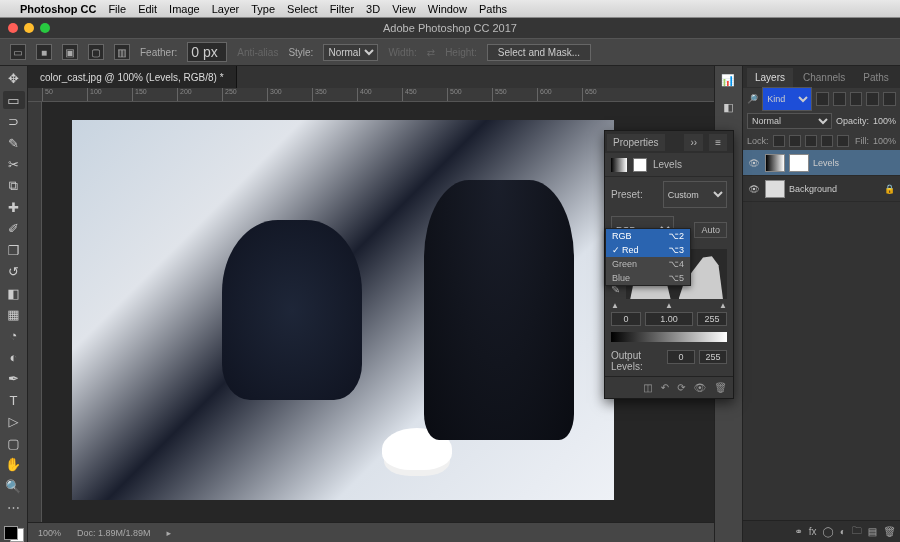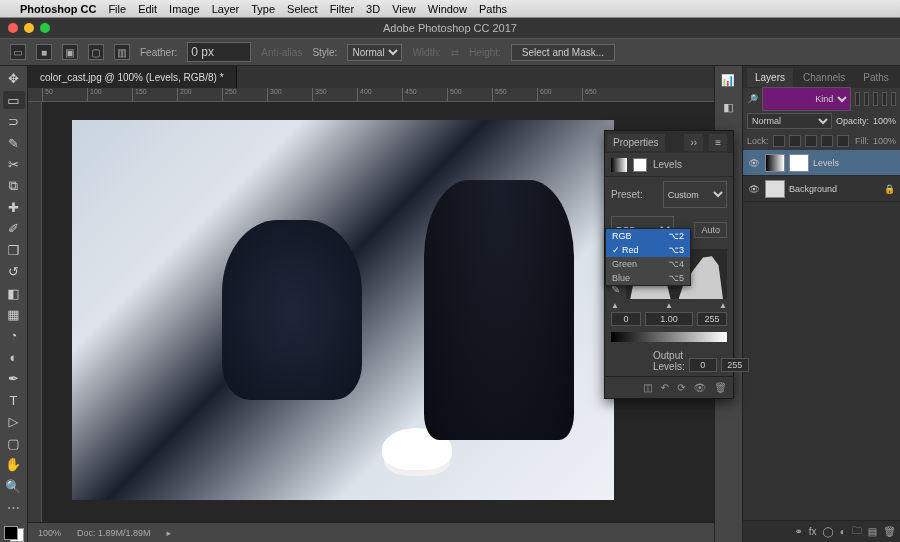--- a/index.html
+++ b/index.html
@@ -12,21 +12,21 @@
 
 
 .titlebar { height:20px; background:#353535; display:flex; align-items:center; justify-content:center; font-size:11px; color:#bbb; position:relative; }
 .traffic { position:absolute; left:8px; display:flex; gap:6px; }
 .traffic span { width:10px; height:10px; border-radius:50%; display:inline-block; }
 .traffic .close{background:#ff5f57;} .traffic .min{background:#ffbd2e;} .traffic .max{background:#28c940;}
 
 
 .optbar { height:28px; background:#464646; border-top:1px solid #555; border-bottom:1px solid #222; display:flex; align-items:center; padding:0 10px; gap:10px; font-size:10px; color:#aaa; }
 .optbar .ico { width:16px; height:16px; background:#2b2b2b; border:1px solid #666; display:flex; align-items:center; justify-content:center; font-size:10px; }
-.optbar input[type=text]{ width:64px; height:16px; background:#2b2b2b; border:1px solid #666; color:#ccc; font-size:12px; padding:9px 3px;}
+.optbar input[type=text]{ width:40px; height:16px; background:#2b2b2b; border:1px solid #666; color:#ccc; font-size:14px; padding:9px 3px;}
 .optbar select{ height:17px; background:#3a3a3a; border:1px solid #666; color:#ccc; font-size:10px;}
 .optbar .dim { color:#666; }
 .optbar button { background:#3a3a3a; border:1px solid #666; color:#ccc; font-size:10px; padding:2px 10px; }
 
 
 .main { display:flex; height:476px; }
 .toolpanel { width:28px; background:#464646; display:flex; flex-direction:column; align-items:center; padding-top:4px; gap:4px; border-right:1px solid #222;}
 .toolpanel .tool { width:22px; height:22px; display:flex; align-items:center; justify-content:center; color:#ccc; font-size:13px; cursor:pointer; border-radius:2px;}
 .toolpanel .tool.sel { background:#333; }
 .toolpanel .swatch { width:20px; height:20px; position:relative; margin-top:6px;}
@@ -47,21 +47,21 @@
 .cup{position:absolute;left:310px;bottom:30px;width:70px;height:42px;background:#fff;border-radius:50% 50% 40% 40%;box-shadow:0 8px 0 -2px #f0f0f0;}
 .statusbar{height:20px;background:#464646;border-top:1px solid #222;display:flex;align-items:center;padding:0 10px;font-size:9px;color:#aaa;gap:16px;}
 
 
 .rightcol{width:158px;background:#383838;border-left:1px solid #222;display:flex;flex-direction:column;}
 .panel-tabs{height:22px;background:#2e2e2e;display:flex;align-items:center;padding-left:4px;gap:2px;font-size:10px;}
 .panel-tabs span{padding:4px 8px;color:#888;cursor:pointer;}
 .panel-tabs span.act{background:#383838;color:#ddd;}
 .panel-tabs .menu{margin-left:auto;padding:0 6px;color:#aaa;}
 .layerfilter{height:22px;display:flex;align-items:center;padding:0 4px;gap:4px;font-size:9px;}
-.layerfilter select{flex:0 0 50px;height:24px;background:#701a75;border:1px solid #555;color:#ccc;font-size:9px;padding-left:48px;}
+.layerfilter select{flex:0 0 50px;height:24px;background:#1d4ed8;border:1px solid #555;color:#ccc;font-size:9px;}
 .layerfilter .fi{width:14px;height:14px;background:#2b2b2b;border:1px solid #555;}
 .blend-row{height:22px;display:flex;align-items:center;padding:0 4px;gap:4px;font-size:9px;}
 .blend-row select{flex:1;height:16px;background:#333;border:1px solid #555;color:#ccc;font-size:9px;}
 .lock-row{height:18px;display:flex;align-items:center;padding:0 4px;gap:4px;font-size:9px;color:#999;}
 .lock-row .li{width:12px;height:12px;border:1px solid #555;background:#2b2b2b;}
 .layerlist{flex:1;background:#333;overflow:auto;}
 .layer{height:26px;display:flex;align-items:center;padding:0 4px;gap:4px;border-bottom:1px solid #2a2a2a;font-size:9px;}
 .layer.sel{background:#4a6a88;}
 .layer .eye{width:14px;text-align:center;}
 .layer .thumb{width:20px;height:18px;background:#ddd;border:1px solid #888;}
@@ -87,21 +87,21 @@
 .prop-panel .eyedrops span{font-size:11px;}
 .prop-panel .histo{height:50px;margin:2px 6px;background:#2a2a2a;position:relative;overflow:hidden;}
 .prop-panel .histo::before{content:"";position:absolute;bottom:0;left:4%;width:40%;height:85%;background:linear-gradient(to top,#ccc,#ccc);clip-path:polygon(0 100%,15% 30%,30% 10%,50% 5%,70% 25%,90% 60%,100% 100%);}
 .prop-panel .histo::after{content:"";position:absolute;bottom:0;right:4%;width:44%;height:90%;background:#ccc;clip-path:polygon(0 100%,10% 70%,30% 40%,55% 8%,75% 5%,90% 25%,100% 100%);}
 .prop-panel .sliders{display:flex;justify-content:space-between;padding:0 6px;}
 .prop-panel .sliders span{font-size:8px;}
 .prop-panel .numrow{display:flex;gap:4px;padding:2px 6px;}
 .prop-panel .numrow input{width:30px;height:14px;background:#2b2b2b;border:1px solid #555;color:#ccc;font-size:9px;text-align:center;}
 .prop-panel .numrow input.mid{flex:1;}
 .prop-panel .grad{height:10px;margin:4px 6px;background:linear-gradient(90deg,#000,#fff);position:relative;}
-.prop-panel .outrow{display:flex;align-items:flex-end;gap:4px;padding:4px 12px;margin-left:36px;}
+.prop-panel .outrow{display:flex;align-items:flex-start;gap:4px;padding:4px 6px;}
 .prop-panel .outrow input{width:28px;height:14px;background:#2b2b2b;border:1px solid #555;color:#ccc;font-size:9px;text-align:center;}
 .prop-panel .pbtm{height:22px;border-top:1px solid #222;display:flex;align-items:center;justify-content:flex-end;padding:0 6px;gap:8px;color:#999;}
 </style>
 </head>
 <body>
 
 <div class="menubar">
   <span class="apple"></span>
   <span class="appname">Photoshop CC</span>
   <span>File</span>

